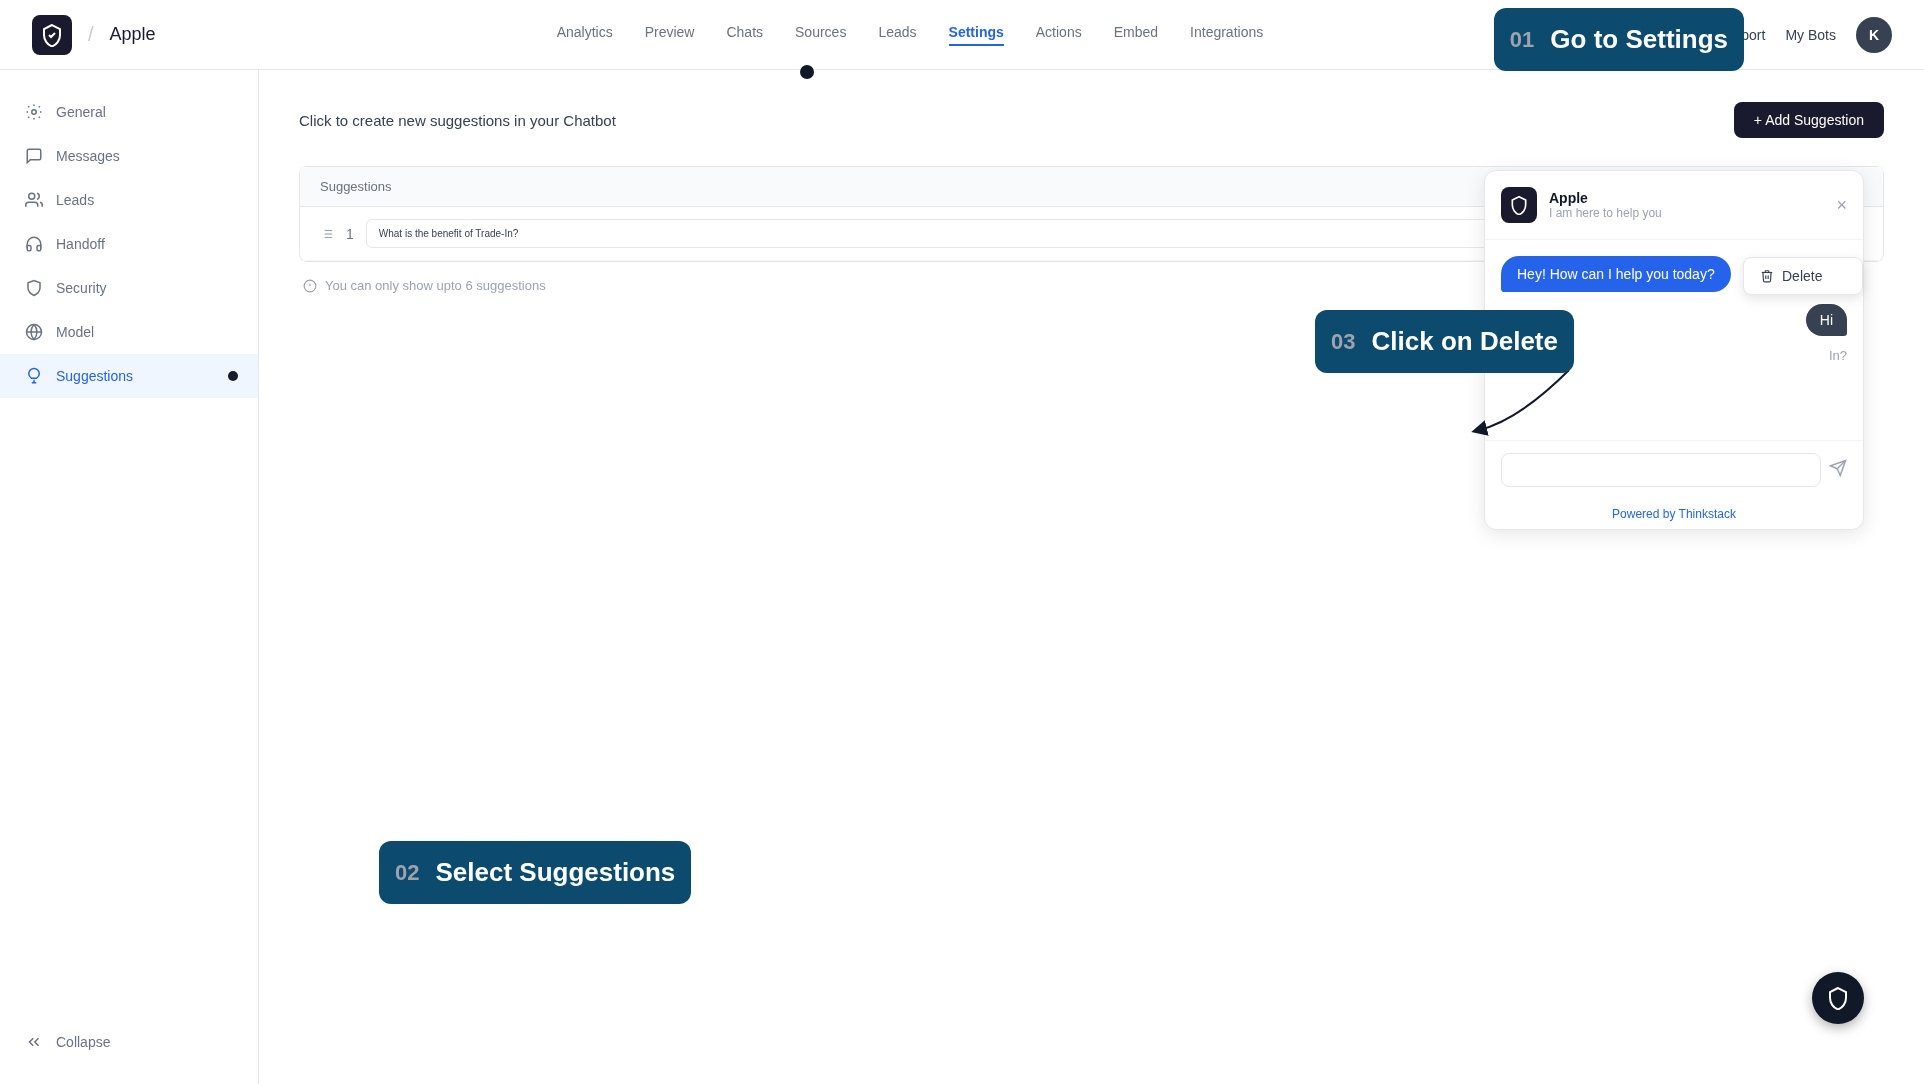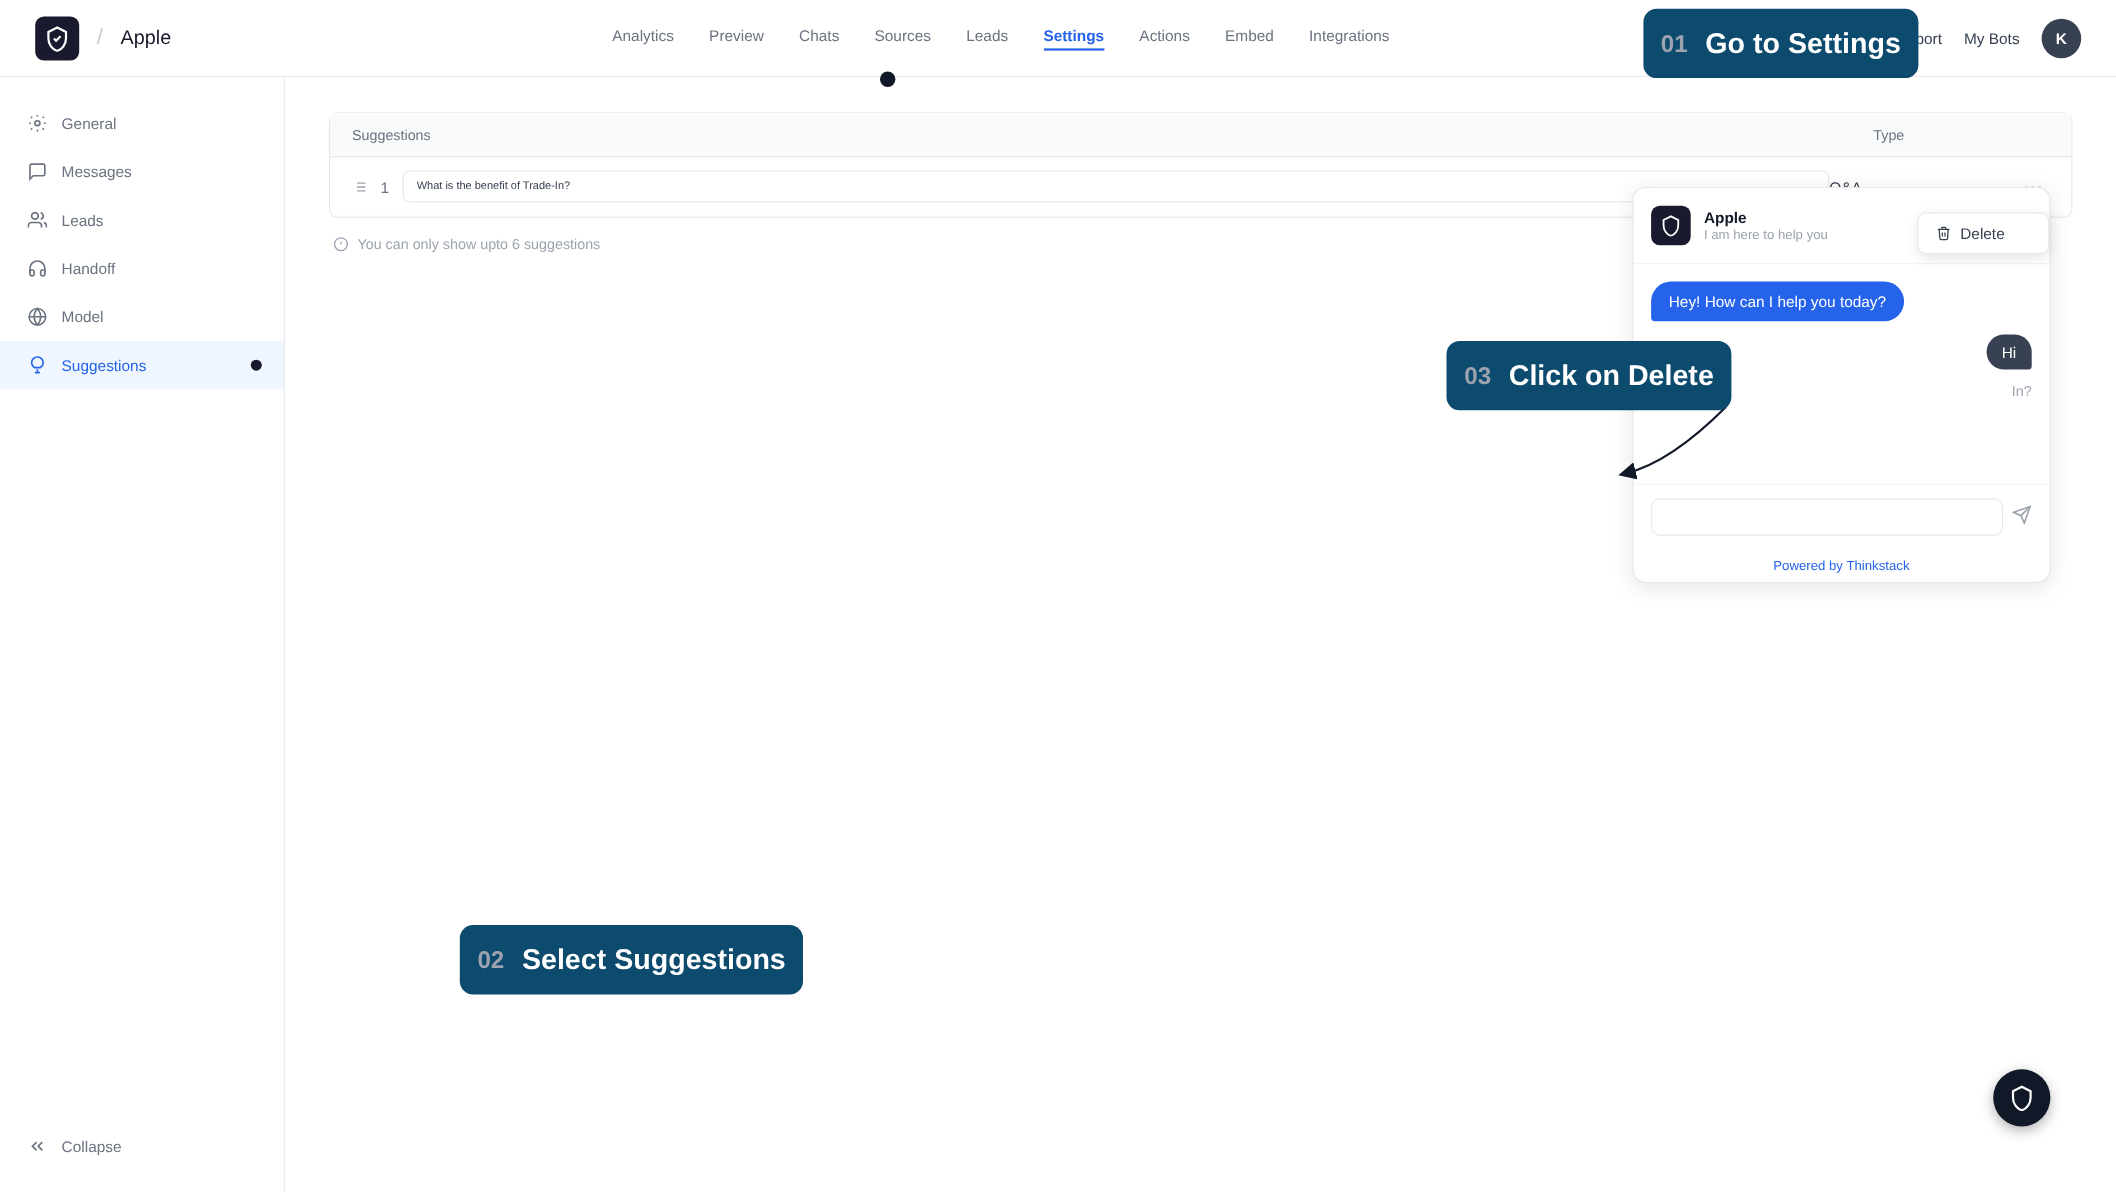--- a/index.html
+++ b/index.html
@@ -57,21 +57,21 @@
 
     
     .info-note { display: flex; align-items: center; gap: 8px; color: #9ca3af; font-size: 13px; margin-top: 16px; padding: 0 4px; }
 
     
     .callout { background: #0c4a6e; color: white; border-radius: 12px; padding: 16px 16px; display: flex; align-items: center; gap: 16px; position: absolute; z-index: 200; }
     .callout-num { font-size: 22px; font-weight: 700; color: #9ca3af; }
     .callout-text { font-size: 26px; font-weight: 700; color: white; }
 
     .callout-settings { top: 8px; right: 180px; }
-    .callout-suggestions { bottom: 130px; left: 200px; margin-left: 39px; }
+    .callout-suggestions { bottom: 130px; left: 200px; }
     .callout-delete { top: 340px; right: 220px; }
 
     
     .dot-indicator { width: 14px; height: 14px; background: #111827; border-radius: 50%; position: absolute; z-index: 201; }
 
     
     .chat-widget { width: 380px; background: white; border-radius: 12px; border: 1px solid #e5e7eb; box-shadow: 0 4px 20px rgba(0,0,0,0.1); display: flex; flex-direction: column; position: absolute; right: 60px; top: 100px; }
     .chat-header { display: flex; align-items: center; padding: 16px; border-bottom: 1px solid #f3f4f6; gap: 12px; }
     .chat-logo { width: 36px; height: 36px; background: #1a1a2e; border-radius: 8px; display: flex; align-items: center; justify-content: center; flex-shrink: 0; }
     .chat-brand { display: flex; flex-direction: column; }
@@ -174,20 +174,28 @@
           <path d="M3 18v-6a9 9 0 0 1 18 0v6"></path>
           <path d="M21 19a2 2 0 0 1-2 2h-1a2 2 0 0 1-2-2v-3a2 2 0 0 1 2-2h3z"></path>
           <path d="M3 19a2 2 0 0 0 2 2h1a2 2 0 0 0 2-2v-3a2 2 0 0 0-2-2H3z"></path>
         </svg>
       </span>
       <span>Handoff</span>
     </div>
     <div class="sidebar-item">
       <span class="icon">
         <svg width="18" height="18" viewBox="0 0 24 24" fill="none" stroke="currentColor" stroke-width="2">
+          <path d="M12 22s8-4 8-10V5l-8-3-8 3v7c0 6 8 10 8 10z"></path>
+        </svg>
+      </span>
+      <span>Security</span>
+    </div>
+    <div class="sidebar-item">
+      <span class="icon">
+        <svg width="18" height="18" viewBox="0 0 24 24" fill="none" stroke="currentColor" stroke-width="2">
           <circle cx="12" cy="12" r="10"></circle>
           <line x1="2" y1="12" x2="22" y2="12"></line>
           <path d="M12 2a15.3 15.3 0 0 1 4 10 15.3 15.3 0 0 1-4 10 15.3 15.3 0 0 1-4-10 15.3 15.3 0 0 1 4-10z"></path>
         </svg>
       </span>
       <span>Model</span>
     </div>
     <div class="sidebar-item-wrapper" style="position:relative;">
       <div class="sidebar-item active">
         <span class="icon">
@@ -209,20 +217,24 @@
             <polyline points="11 17 6 12 11 7"></polyline>
             <polyline points="18 17 13 12 18 7"></polyline>
           </svg>
         </span>
         <span>Collapse</span>
       </div>
     </div>
   </div>
 
   <div class="content">
+    <div class="content-header">
+      <span class="content-title">Click to create new suggestions in your Chatbot</span>
+      <button class="add-btn">+ Add Suggestion</button>
+    </div>
 
     <div class="suggestions-table">
       <div class="table-header">
         <div class="th">Suggestions</div>
         <div class="th" style="text-align:left;">Type</div>
       </div>
       <div class="table-row-wrap" style="position:relative;">
         <span class="row-drag">
           <svg width="14" height="14" viewBox="0 0 24 24" fill="none" stroke="currentColor" stroke-width="2">
             <line x1="8" y1="6" x2="21" y2="6"></line>

